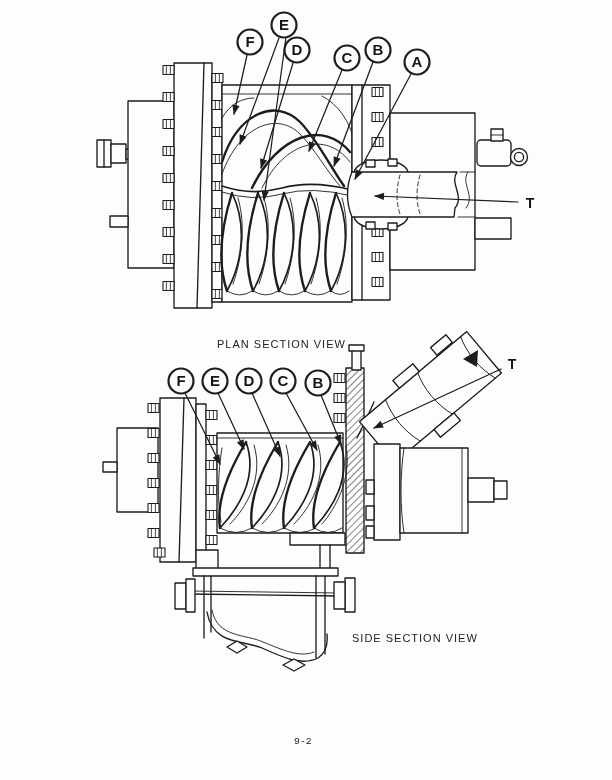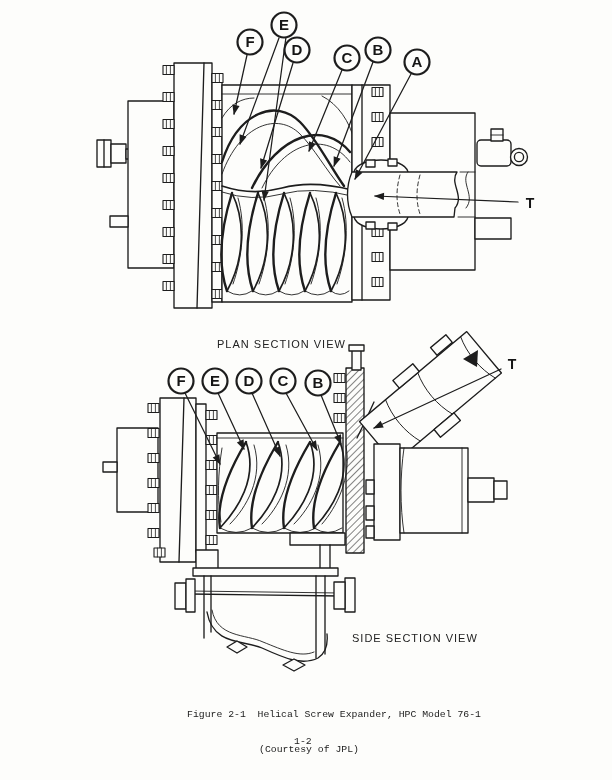--- a/index.html
+++ b/index.html
@@ -339,20 +339,16 @@
           <circle class="callout-circle" cx="318" cy="383" r="12.5"></circle>
           <text class="clt" x="318" y="388.3">B</text>
         </g>
     <text class="tlab" x="512" y="369">T</text>
   </g>
 </svg>
 
 <div class="view-title" id="plan-title">PLAN SECTION VIEW</div>
 <div class="view-title" id="side-title">SIDE SECTION VIEW</div>
 
-<div class="caption">
-  <div>Figure 2-1  Helical Screw Expander, HPC Model 76-1</div>
-  <div class="cap2">(Courtesy of JPL)</div>
+
+<div class="pagenum">9-2</div>
+
 </div>
 
-<div class="pagenum">1-2</div>
-
-</div>
-
 </body></html>

